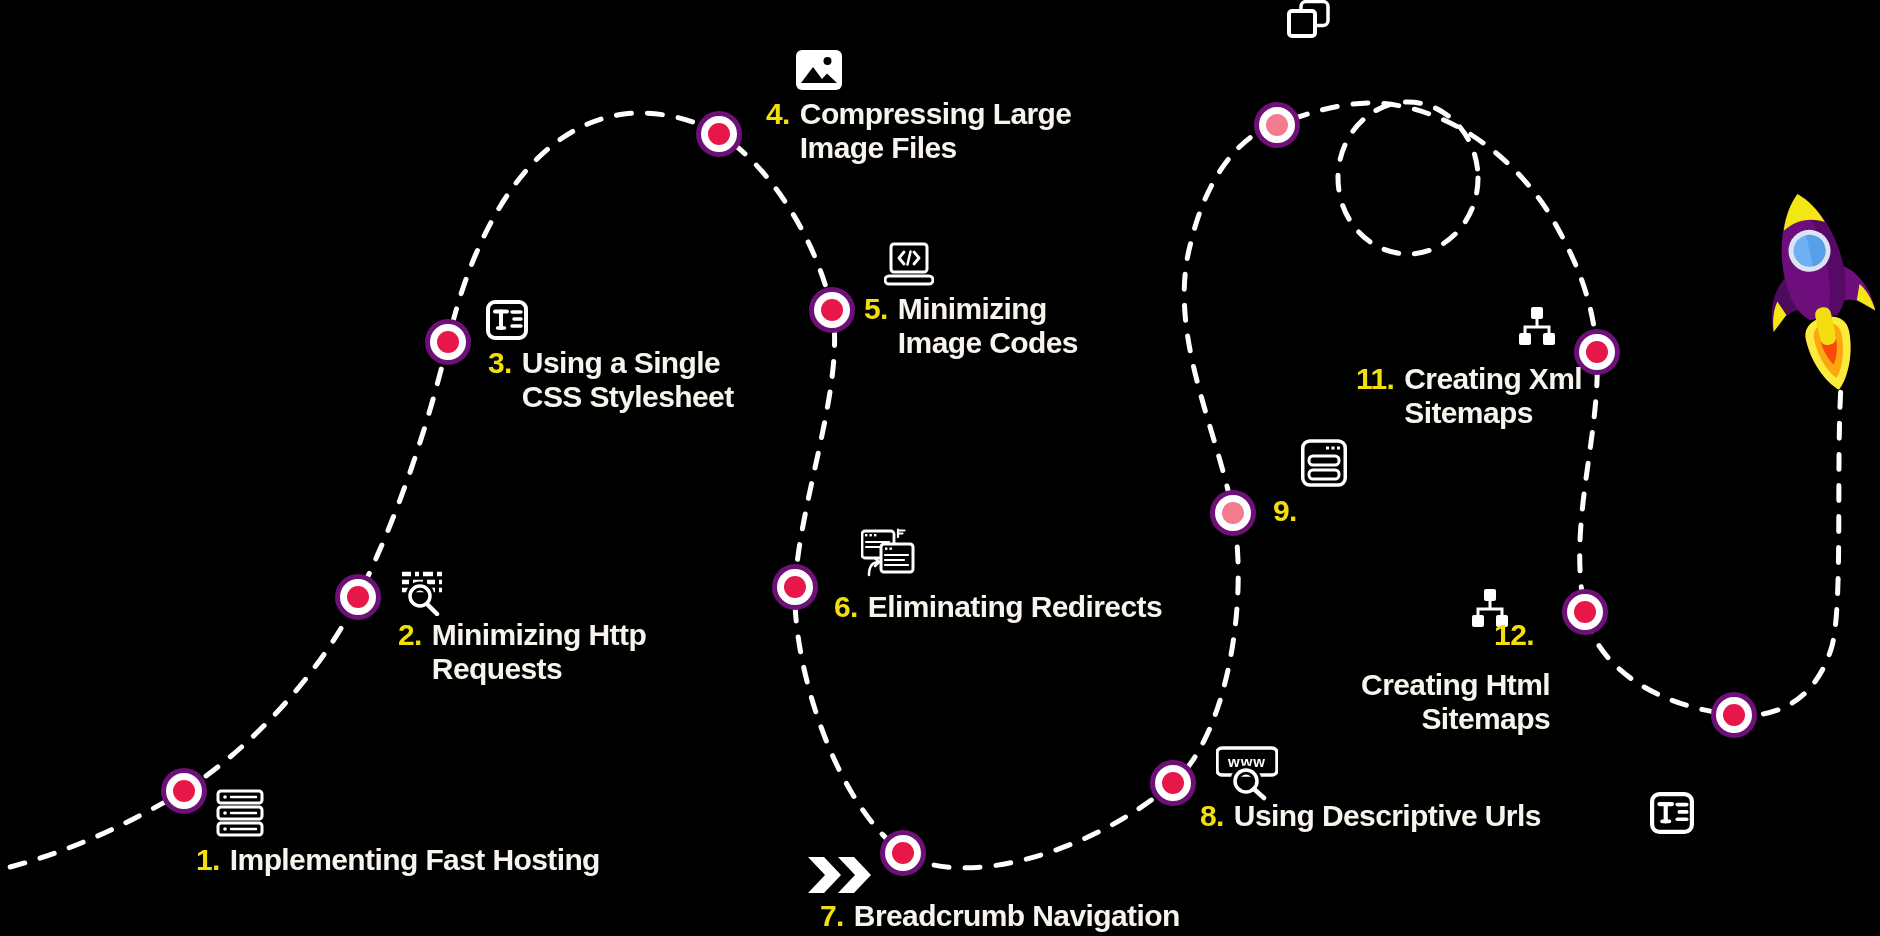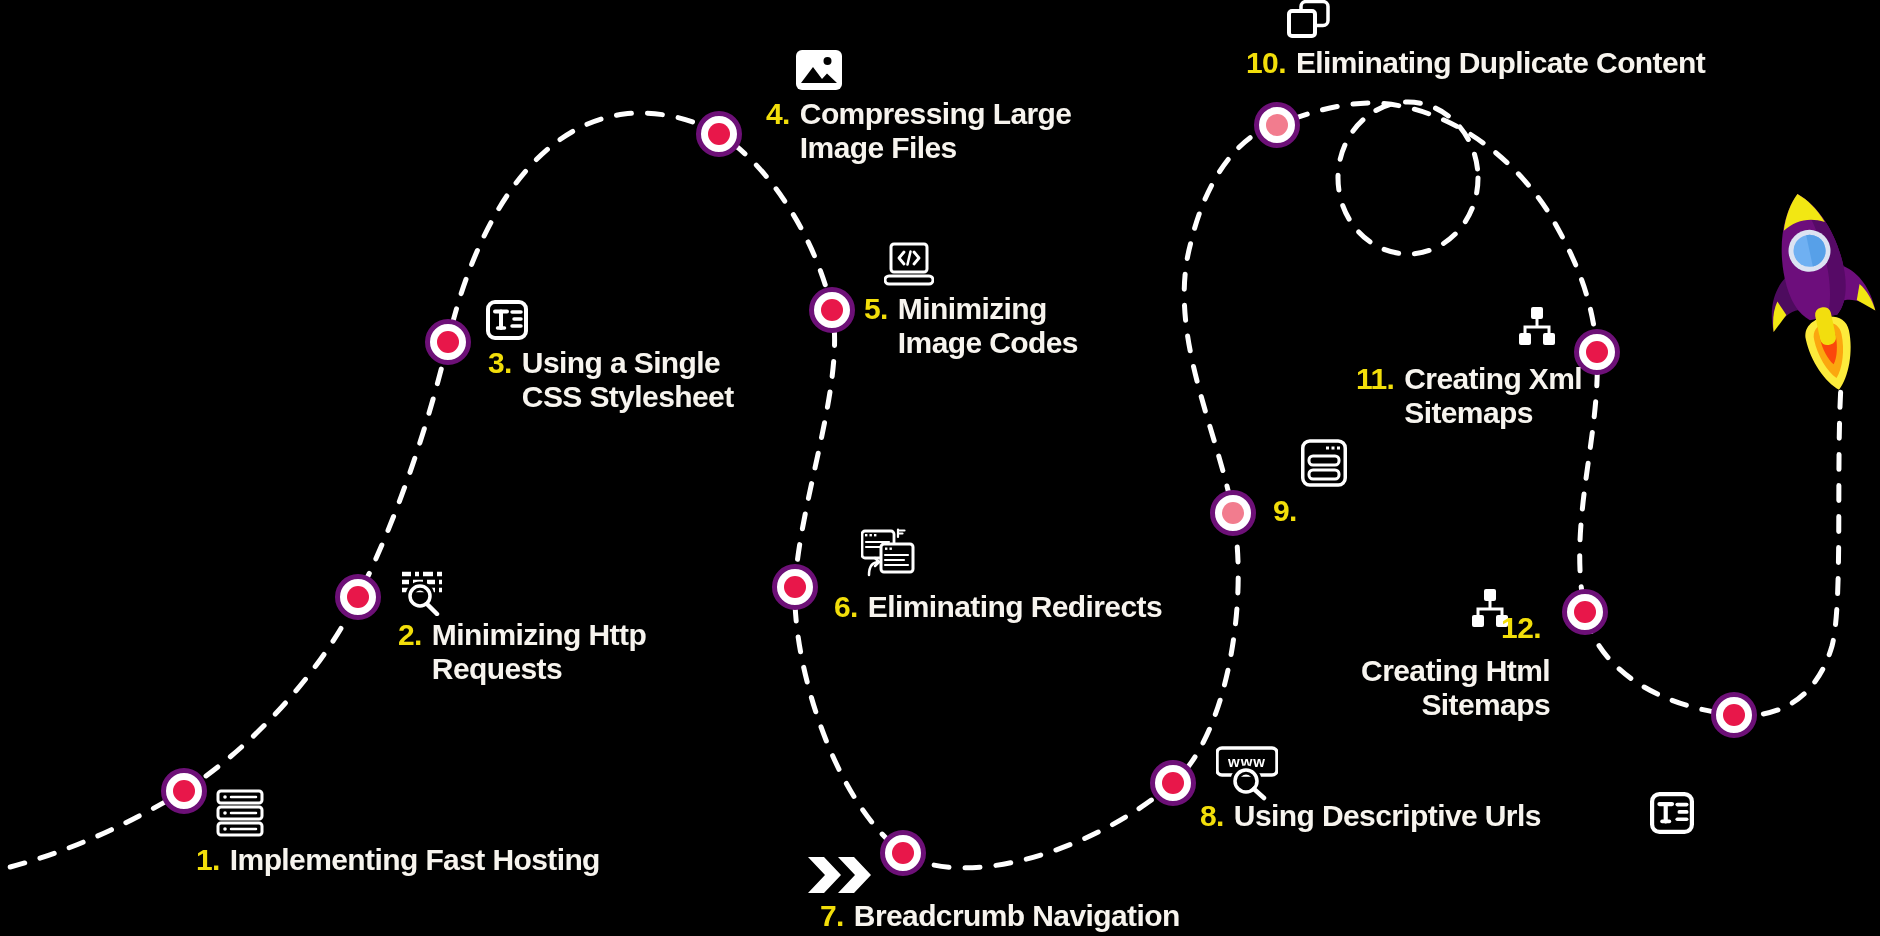--- a/index.html
+++ b/index.html
@@ -11,21 +11,21 @@
         background:#ffffff;border:5px solid #6D1077;box-sizing:border-box;
         display:flex;align-items:center;justify-content:center;}
   .node .dot{width:22px;height:22px;border-radius:50%;background:#E8174A;}
   .node.alt .dot{background:#F27C8E;}
   .icon{position:absolute;}
   .label{position:absolute;display:flex;color:#F7F4EE;font-weight:700;
          font-size:30px;line-height:34px;letter-spacing:-0.6px;white-space:nowrap;}
   .label .num{color:#F2DE0A;margin-right:10px;flex:none;}
   .label .title{white-space:pre-line;}
   .label.right-stack{display:block;text-align:right;}
-  .label.right-stack .num{display:block;margin:9px;}
+  .label.right-stack .num{display:block;margin:16px;}
   .rocket{position:absolute;}
 </style>
 </head>
 <body>
 
 <div class="stage">
 
   <svg class="route-svg" width="1880" height="936" viewBox="0 0 1880 936">
     <path d="M -20 874
          C 60 858 128 824 184 791
@@ -259,24 +259,20 @@
     <span class="num">7.</span>
     <span class="title">Breadcrumb Navigation</span>
   </div>
   <div class="label" style="left:1200px;top:799px">
     <span class="num">8.</span>
     <span class="title">Using Descriptive Urls</span>
   </div>
   <div class="label" style="left:1273px;top:494px">
     <span class="num">9.</span>
   </div>
-  <div class="label" style="left:1246px;top:46px">
-    <span class="num">10.</span>
-    <span class="title">Eliminating Duplicate Content</span>
-  </div>
   <div class="label" style="left:1356px;top:362px">
     <span class="num">11.</span>
     <span class="title">Creating Xml
 Sitemaps</span>
   </div>
   <div class="label right-stack" style="right:330px;top:602px">
     <span class="num">12.</span>
     <span class="title">Creating Html
 Sitemaps</span>
   </div>

